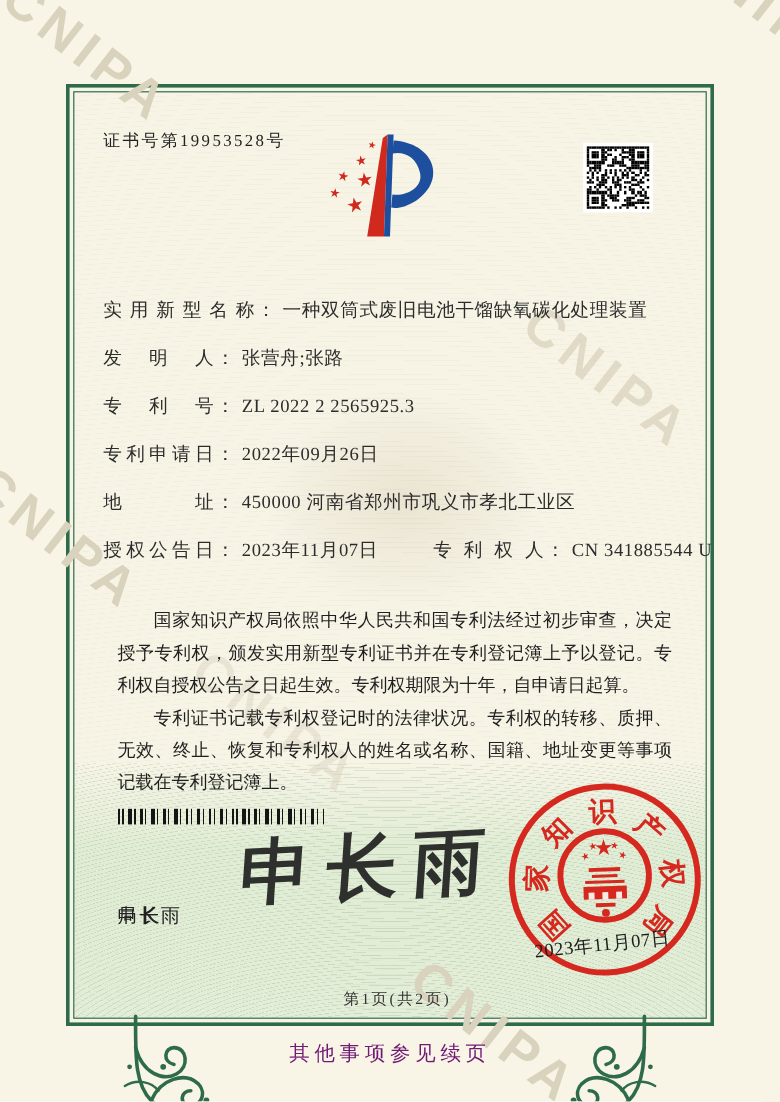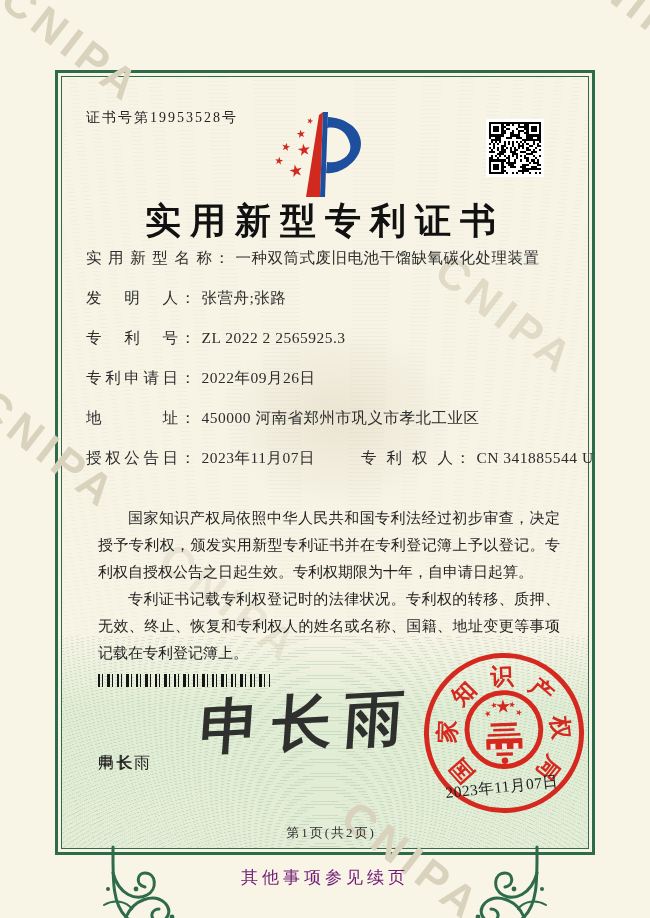--- a/index.html
+++ b/index.html
@@ -792,21 +792,20 @@
           <div></div>
           <div></div>
           <div class="on"></div>
           <div></div>
           <div></div>
           <div class="on"></div>
           <div></div>
           <div class="on"></div>
         </div>
 
-      <div class="title">实用新型专利证书</div>
 
       <div class="fields">
         <div class="frow">
           <span class="flabel wide">实用新型名称</span><span class="fcolon">：</span><span class="fvalue">一种双筒式废旧电池干馏缺氧碳化处理装置</span>
         </div>
         <div class="frow">
           <span class="flabel">发明人</span><span class="fcolon">：</span><span class="fvalue">张营舟;张路</span>
         </div>
         <div class="frow">
           <span class="flabel">专利号</span><span class="fcolon">：</span><span class="fvalue">ZL 2022 2 2565925.3</span>

